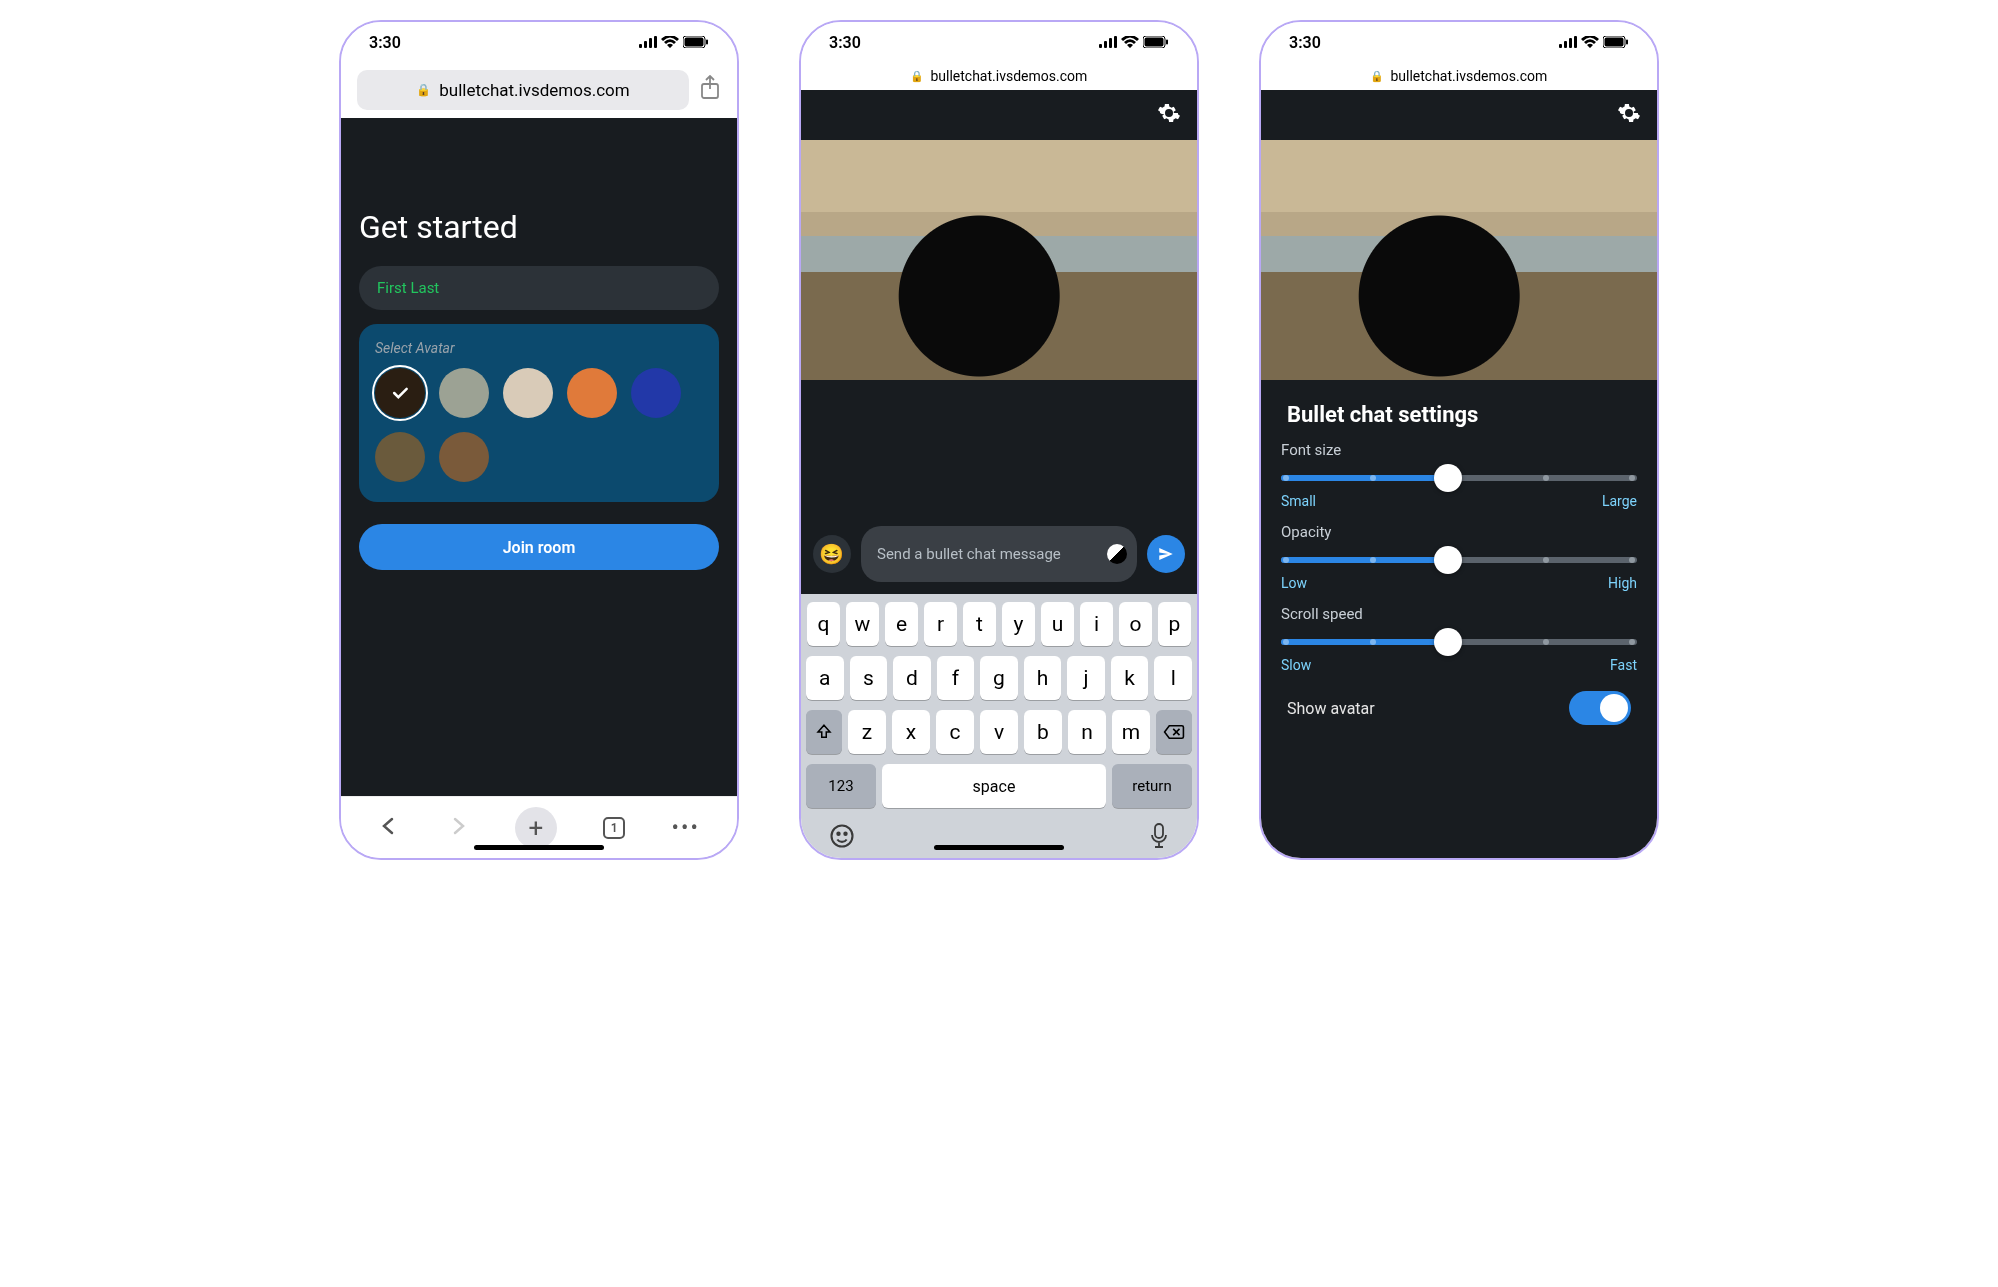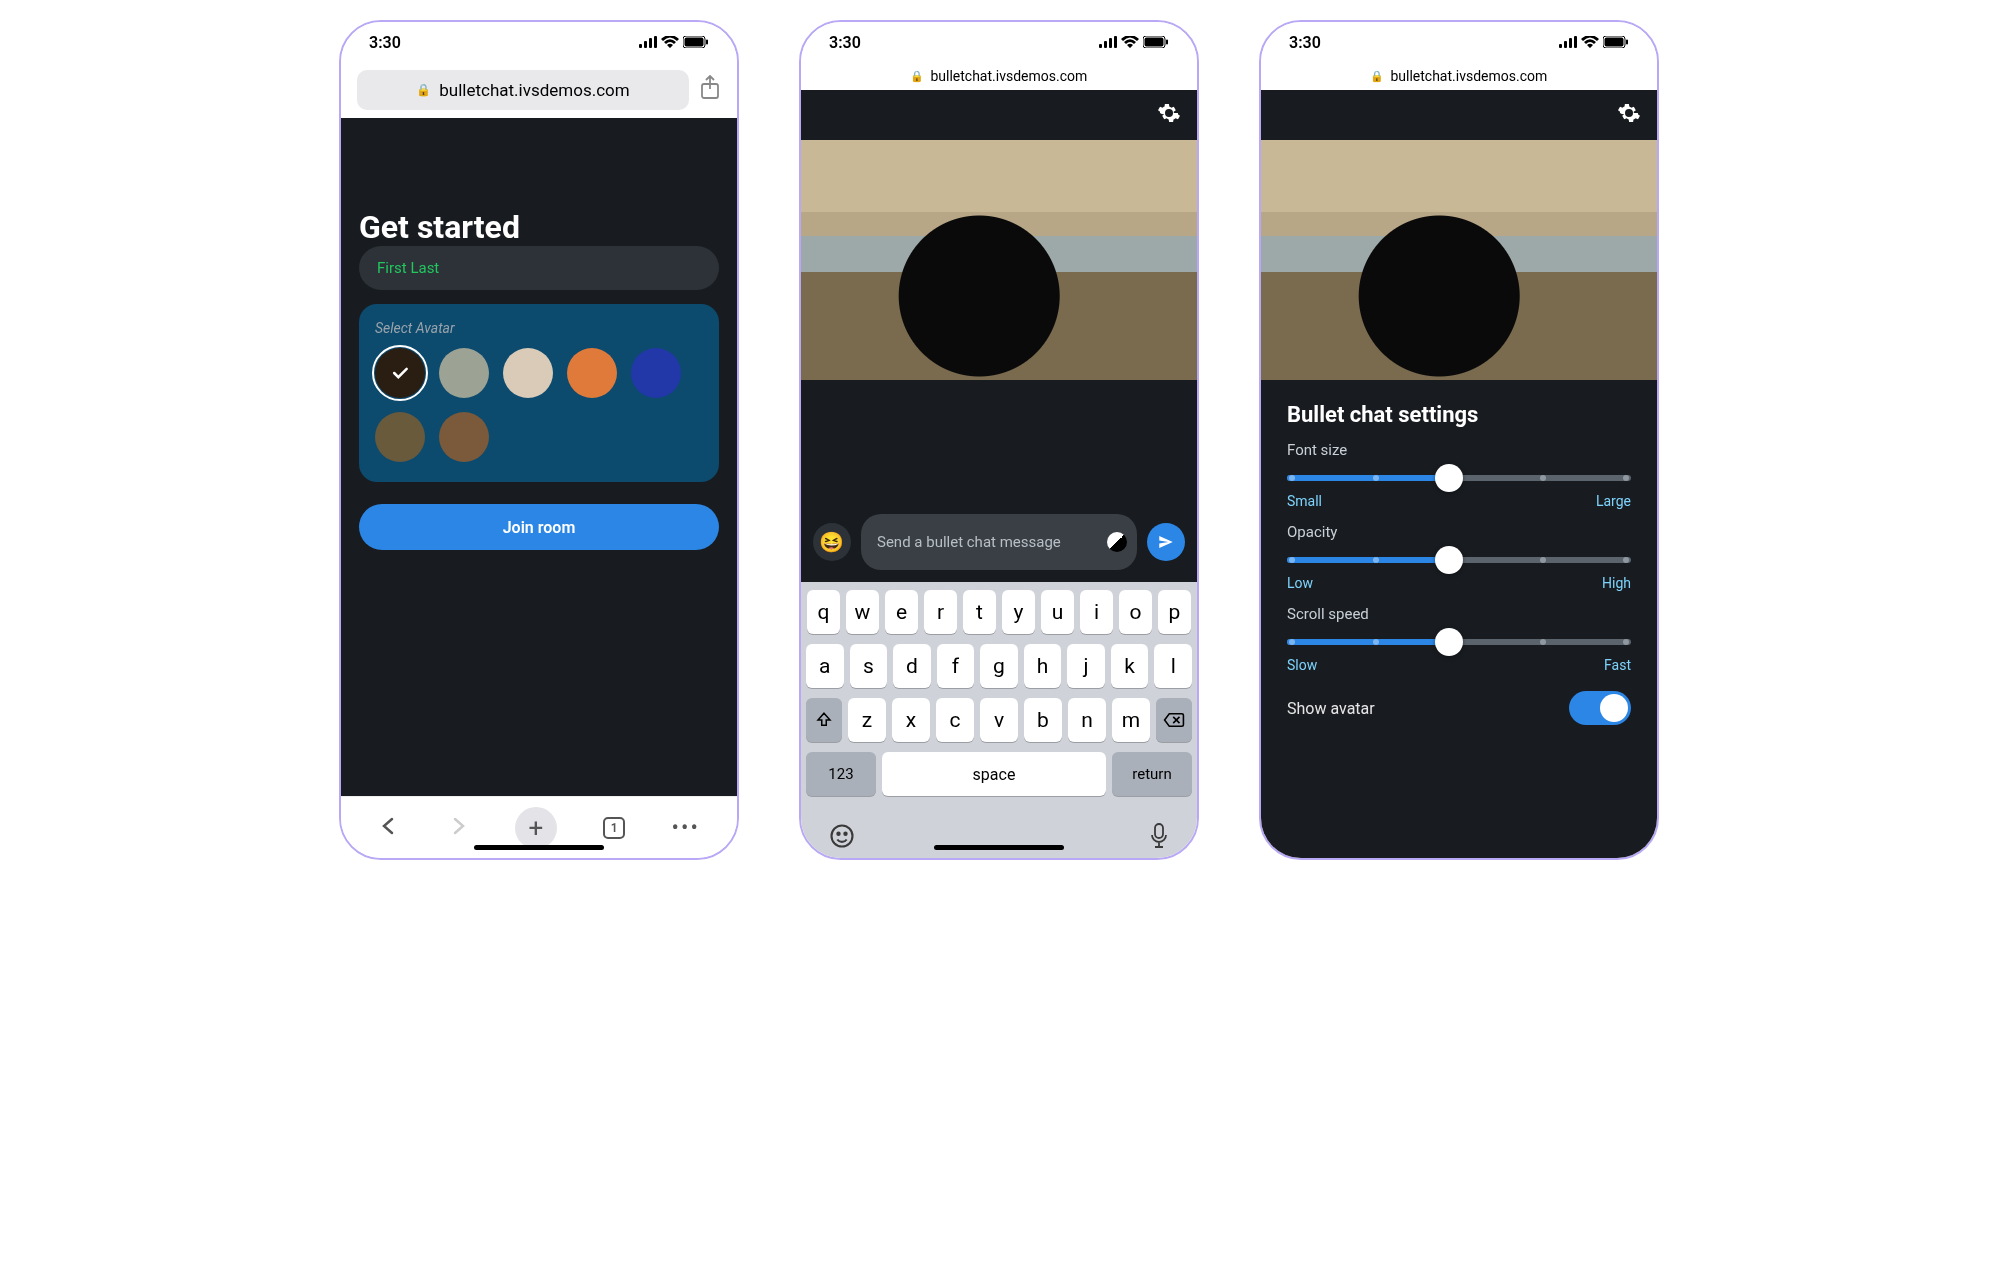--- a/index.html
+++ b/index.html
@@ -75,21 +75,21 @@
     flex: 1;
     background: #181c20;
     color: #fff;
     overflow: hidden;
     display: flex;
     flex-direction: column;
   }
   .pad { padding: 0 18px; }
 
   
-  .gs-title { font-size: 32px; font-weight: 700; margin-top: 90px; }
+  .gs-title { font-size: 32px; font-weight: 400; margin-top: 90px; margin-bottom: 20px; }
   .input-pill {
     background: #2c3238;
     border-radius: 24px;
     height: 44px;
     display: flex;
     align-items: center;
     padding: 0 18px;
     color: #22c55e;
     font-size: 15px;
     margin-bottom: 14px;
@@ -183,30 +183,30 @@
   }
   .krow { display:flex; gap:6px; justify-content:center; margin-bottom:10px; }
   .key {
     background:#fff; border-radius:6px; width:33px; height:44px;
     display:flex;align-items:center;justify-content:center;
     font-size:21px; color:#000;
     box-shadow:0 1px 0 rgba(0,0,0,0.25);
   }
   .key.mod { background:#aab0ba; width:44px; }
   .key.wide { width:38px; }
-  .krow4 { display:flex; gap:6px; margin-bottom:20px;border-radius:15px; }
+  .krow4 { display:flex; gap:6px; margin-bottom:8px;border-radius:15px; }
   .key-123 { background:#aab0ba;border-radius:6px;height:44px;flex:0 0 70px;display:flex;align-items:center;justify-content:center;font-size:15px;box-shadow:0 1px 0 rgba(0,0,0,.25); }
   .key-space { background:#fff;border-radius:6px;height:44px;flex:1;display:flex;align-items:center;justify-content:center;font-size:16px;box-shadow:0 1px 0 rgba(0,0,0,.25); }
   .key-return { background:#aab0ba;border-radius:6px;height:44px;flex:0 0 80px;display:flex;align-items:center;justify-content:center;font-size:15px;box-shadow:0 1px 0 rgba(0,0,0,.25); }
   .kbar { display:flex;justify-content:space-between;padding:6px 22px 0; }
   .kbar svg { color:#3a3a3a; }
 
   
   .settings-title { font-size:22px; font-weight:700; padding:22px 26px 8px; }
-  .set-group { padding:6px 26px 8px; }
+  .set-group { padding:6px 20px 8px; }
   .set-label { color:#c8cfd6; font-size:15px; margin-bottom:12px; }
   .slider {
     position:relative; height:14px; display:flex;align-items:center;margin-bottom:8px;
   }
   .track {
     height:6px; background:#5b636c; border-radius:3px; width:100%; position:relative;
   }
   .fill {
     position:absolute; left:0; top:0; bottom:0; background:#2b86e5; border-radius:3px;
   }

